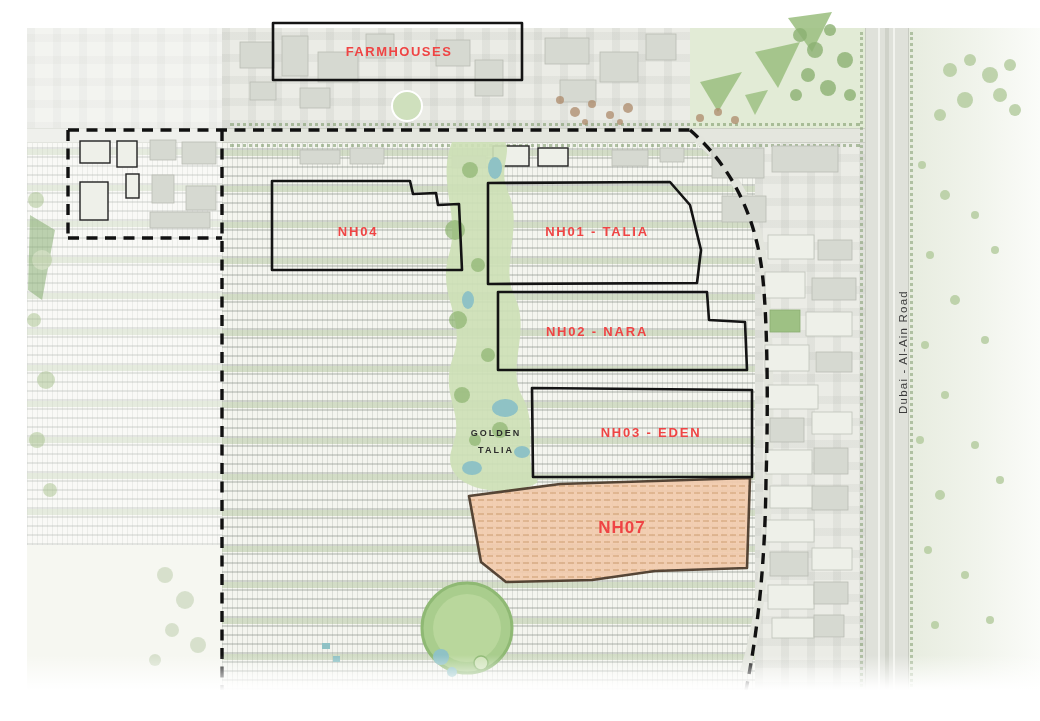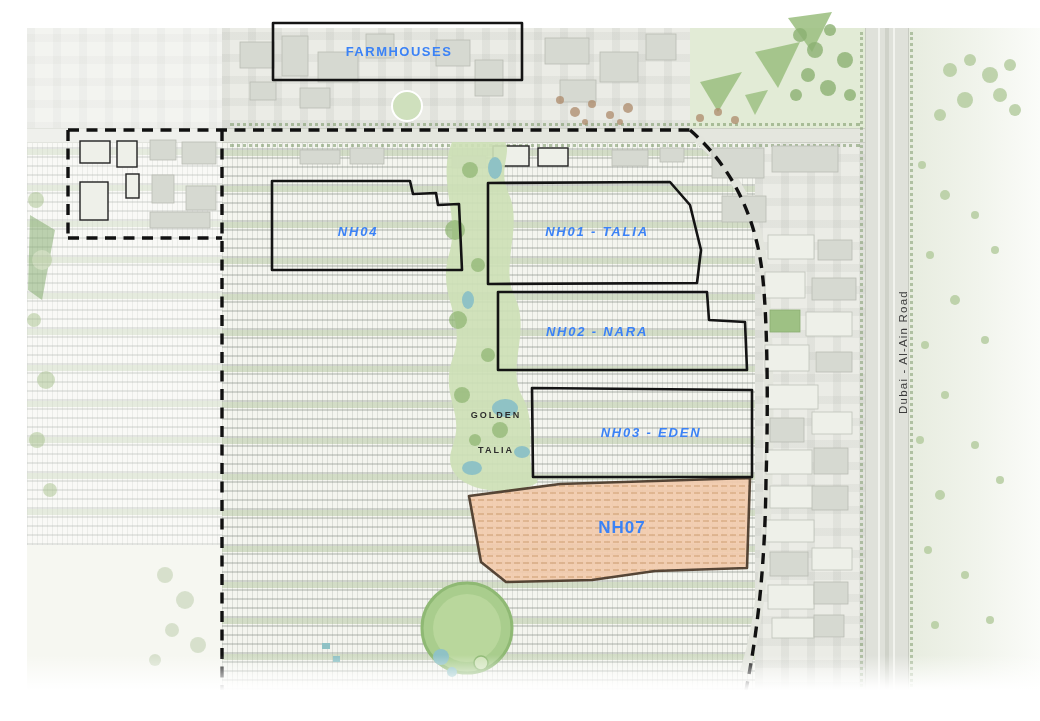--- a/index.html
+++ b/index.html
@@ -26,24 +26,24 @@
   .desert{background:linear-gradient(90deg,#e7ecdf 0%,#f1f4ec 55%,#fbfcf9 100%);}
   .open-l{background:#f0f1e7;}
   .road-h{background:#e4e6de;border-top:1px solid #cdd0c6;border-bottom:1px solid #cdd0c6;}
   .road-v{background:var(--road-gray,#dfe1da);border-left:1px solid #c8cbc2;border-right:1px solid #c8cbc2;}
   .lane{position:absolute;top:0;bottom:0;width:2px;background:#f2f3ee;}
   .tree-row{border-top:3px dotted rgba(120,150,100,.55);height:0;}
   .tree-col{border-left:3px dotted rgba(120,150,100,.5);width:0;}
   .fade-white{background:rgba(255,255,255,.42);}
   .fade-bottom{background:linear-gradient(180deg, rgba(255,255,255,0) 0%, rgba(255,255,255,.9) 85%, #fff 100%);}
   
-  .map-label{position:absolute;transform:translate(-50%,-50%);color:#3b82f6;
+  .map-label{position:absolute;transform:translate(-50%,-50%);color:#ef4444;
              font-weight:bold;white-space:nowrap;z-index:30;}
   .lbl-farmhouses{font-size:13px;letter-spacing:1.5px;}
-  .lbl-nh{font-size:13px;letter-spacing:1.8px;font-style:italic;}
+  .lbl-nh{font-size:13px;letter-spacing:1.8px;}
   .lbl-nh07{font-size:17px;letter-spacing:1px;}
   .lbl-beach{font-size:9px;letter-spacing:2px;font-weight:600;color:#2c2c2c;}
   .lbl-road{font-size:11.5px;font-weight:400;letter-spacing:1.2px;color:#3c3c3c;
             transform:translate(-50%,-50%) rotate(-90deg);}
   svg{position:absolute;left:0;top:0;z-index:20;}
   .parcel{fill:none;stroke:var(--parcel-border,#141414);stroke-width:2.6;stroke-linejoin:round;}
   .dash{fill:none;stroke:var(--boundary-dash,#111);stroke-width:3.4;stroke-dasharray:11 7.5;stroke-linecap:butt;}
   .bld{fill:#d6d9d1;stroke:#b9bcb3;stroke-width:.8;}
   .bld-w{fill:#eef0e9;stroke:#bfc2b9;stroke-width:.8;}
   .bld-k{fill:#eef0e9;stroke:#222;stroke-width:1.4;}
@@ -286,16 +286,16 @@
   </svg>
 
   <div class="abs fade-bottom" style="left:27px;top:655px;width:1013px;height:36px;z-index:25;"></div>
 
   <div class="map-label lbl-farmhouses" style="left:399px;top:51px;">FARMHOUSES</div>
   <div class="map-label lbl-nh" style="left:358px;top:231px;">NH04</div>
   <div class="map-label lbl-nh" style="left:597px;top:231px;">NH01 - TALIA</div>
   <div class="map-label lbl-nh" style="left:597px;top:331px;">NH02 - NARA</div>
   <div class="map-label lbl-nh" style="left:651px;top:432px;">NH03 - EDEN</div>
   <div class="map-label lbl-nh07" style="left:622px;top:528px;">NH07</div>
-  <div class="map-label lbl-beach" style="left:496px;top:415px;">GOLDEN</div>
+  <div class="map-label lbl-beach" style="left:496px;top:433px;">GOLDEN</div>
   <div class="map-label lbl-beach" style="left:496px;top:450px;">TALIA</div>
   <div class="map-label lbl-road" style="left:903px;top:352px;">Dubai - Al-Ain Road</div>
 </div>
 
 </body></html>

